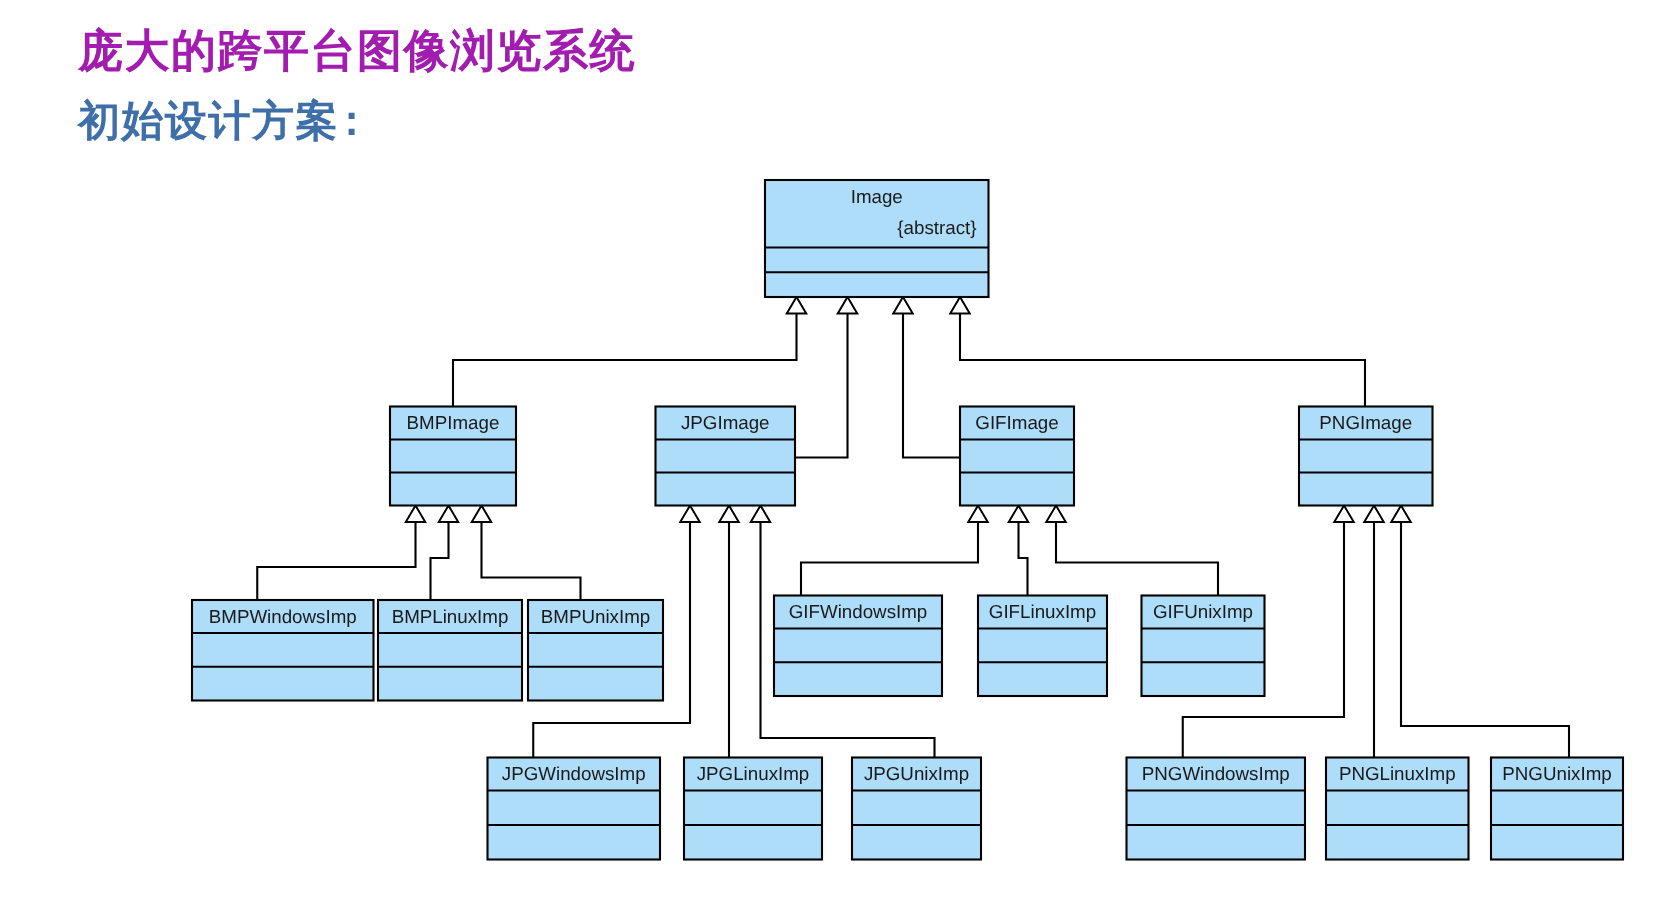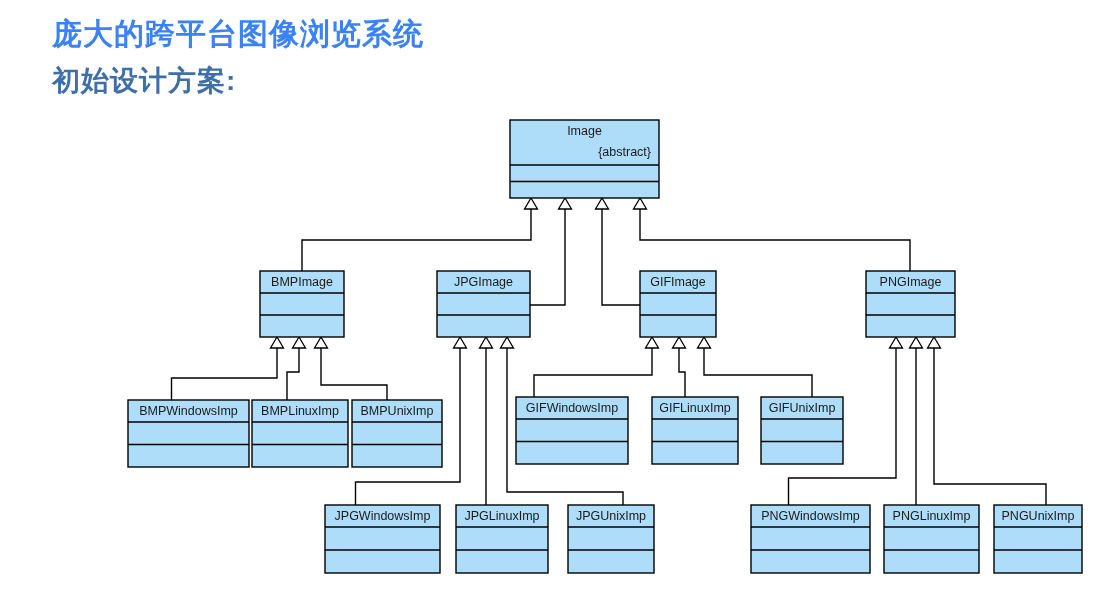--- a/index.html
+++ b/index.html
@@ -14,29 +14,29 @@
     font-family: "Liberation Sans", sans-serif;
     overflow: hidden;
   }
   #title-main {
     position: absolute;
     left: 52px;
     top: 14px;
     font-family: Liberation Serif, serif;
     font-size: 30px;
     font-weight: 600;
-    color: #3b82f6;
+    color: #a21caf;
     letter-spacing: 1px;
     white-space: nowrap;
   }
   #title-sub {
     position: absolute;
     left: 52px;
     top: 62px;
-    font-family: Liberation Sans, sans-serif;
+    font-family: Liberation Mono, monospace;
     font-size: 28px;
     font-weight: 600;
     color: #3F6FA8;
     letter-spacing: 1px;
     white-space: nowrap;
   }
   #diagram {
     position: absolute;
     left: 0;
     top: 0;

